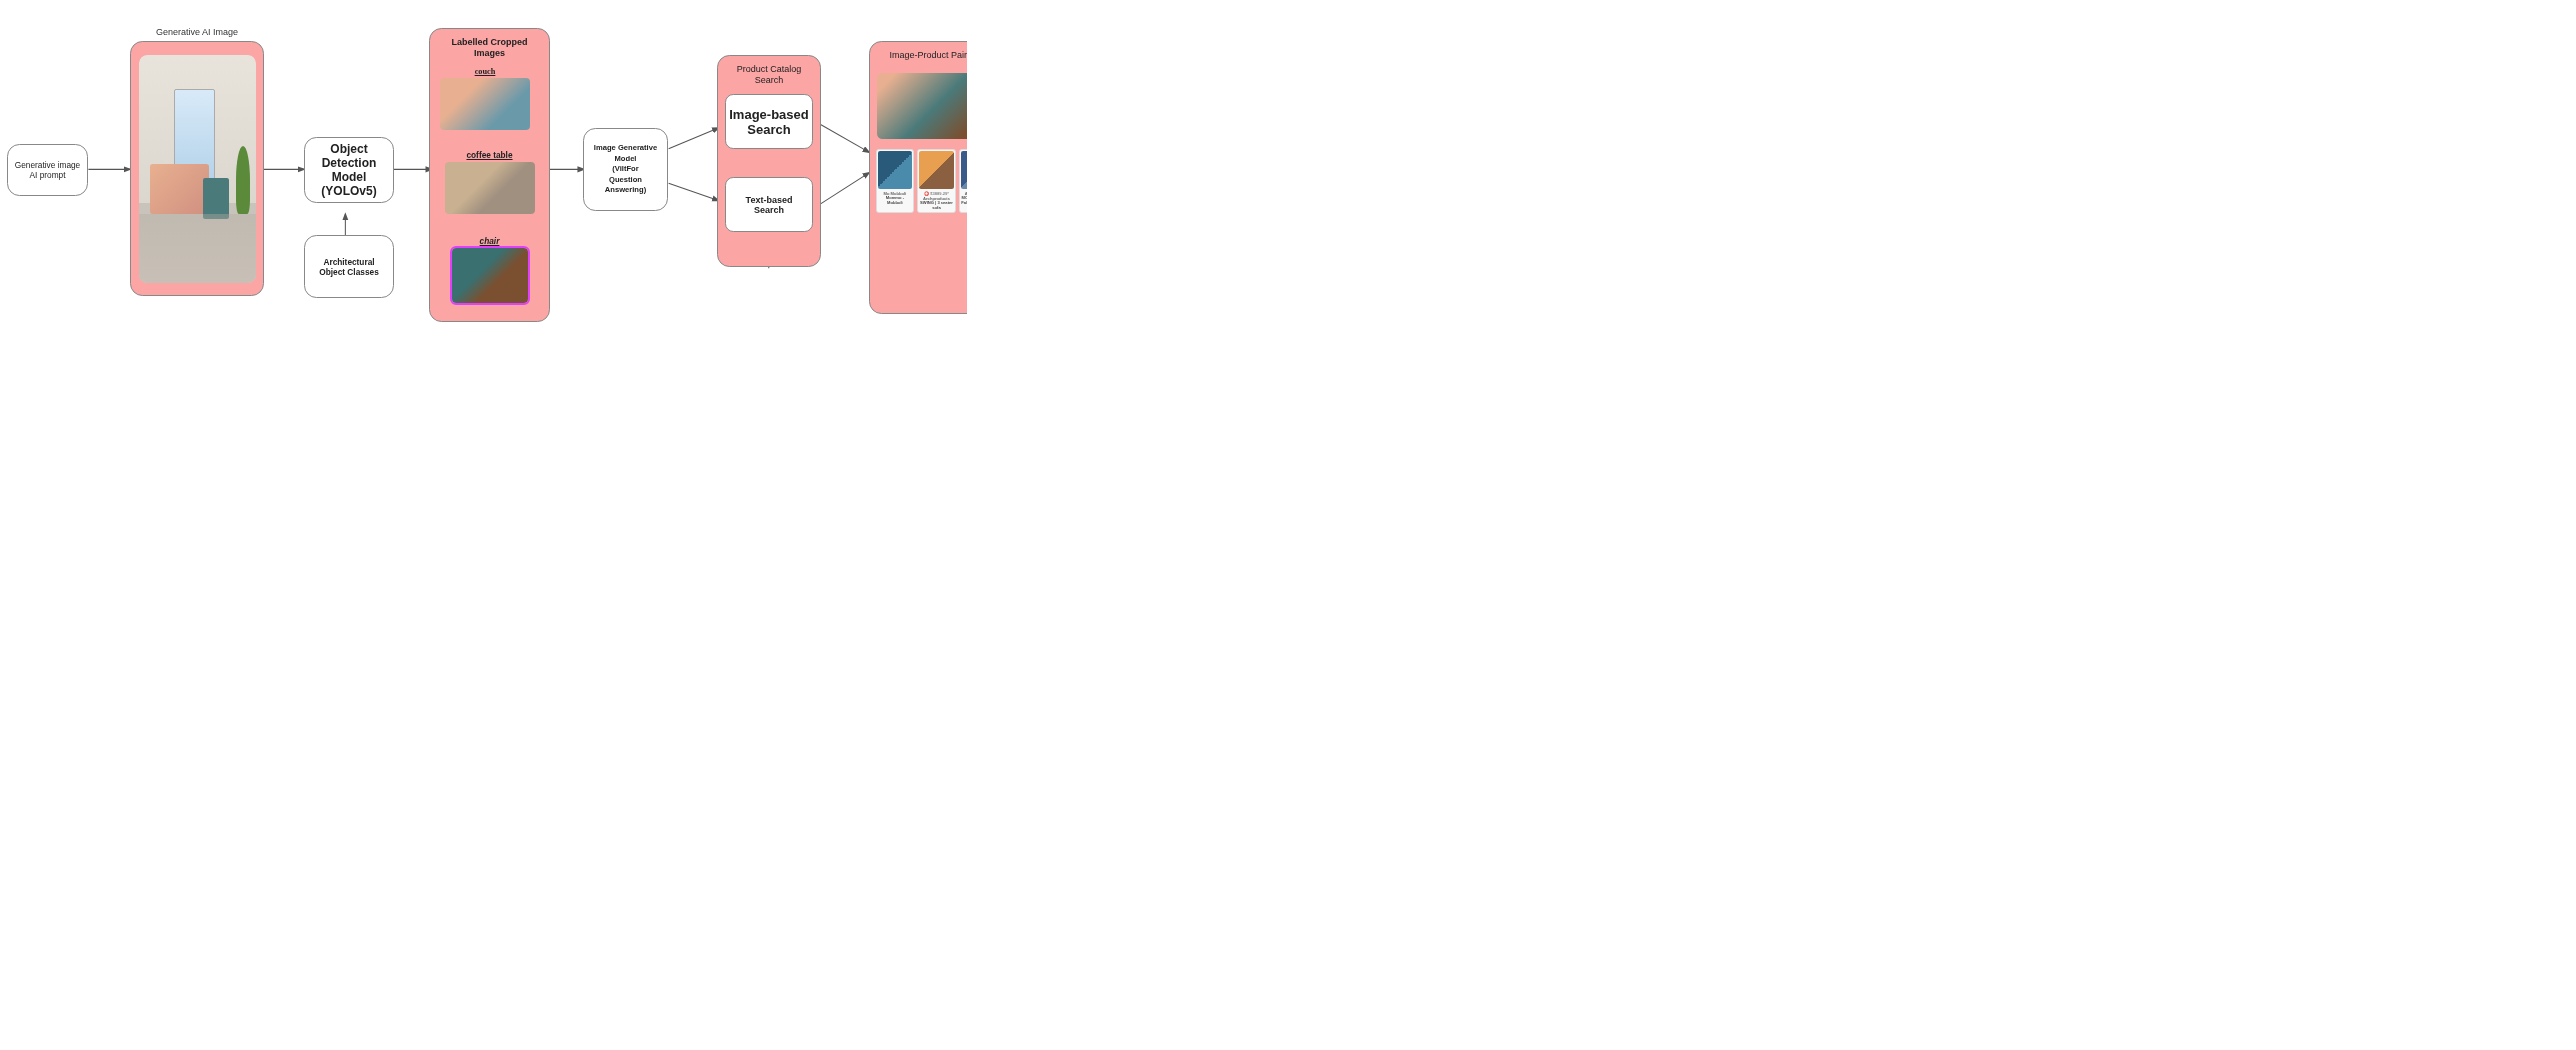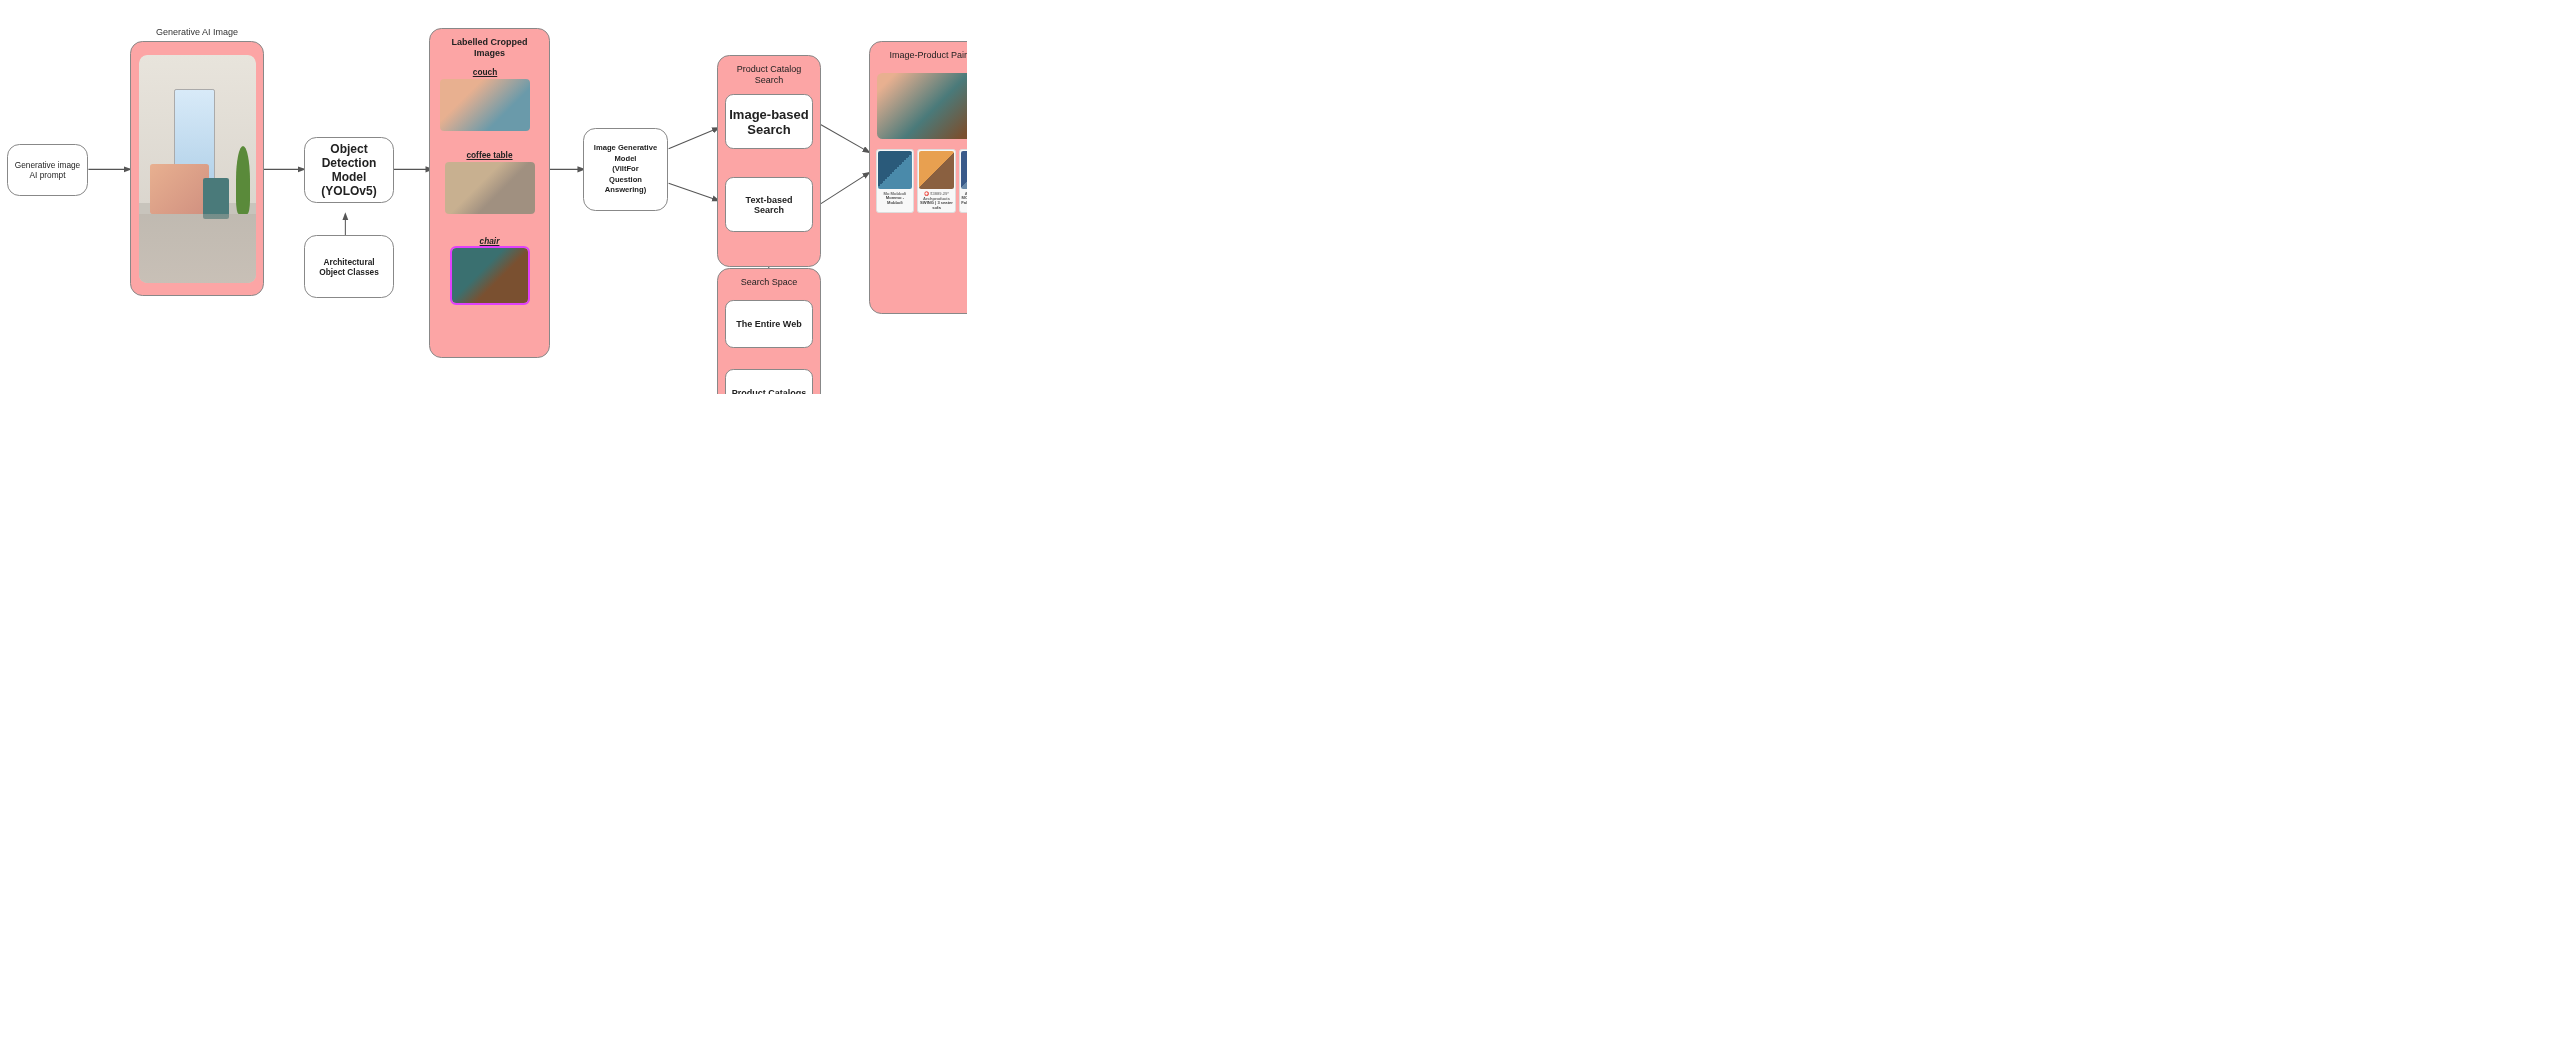--- a/index.html
+++ b/index.html
@@ -130,25 +130,25 @@
     <span style="white-space:pre-line;">Object Detection
 Model
 (YOLOv5)</span>
   </div>
 
   <div class="box rounded-lg" style="left:304px; top:235px; width:90px; height:63px; font-size:8.3px;">
     <span style="white-space:pre-line;">Architectural
 Object Classes</span>
   </div>
 
-  <div class="box bg-gray rounded-lg" style="left:429px; top:28px; width:121px; height:330px; padding:7px;">
+  <div class="box bg-gray rounded-lg" style="left:429px; top:28px; width:121px; height:294px; padding:7px;">
     <span style="position:absolute; top:8.3px; left:50%; transform:translateX(-50%); font-size:9px; font-weight:600; white-space:nowrap;">Labelled Cropped</span>
     <span style="position:absolute; top:19.3px; left:50%; transform:translateX(-50%); font-size:9px; font-weight:600; white-space:nowrap;">Images</span>
 
-    <div style="position:absolute; top:38px; left:7px; right:16px;">
+    <div style="position:absolute; top:38px; left:7px; right:16px;font-family:Liberation Serif, serif;">
       <div style="font-size:8.3px; font-weight:700; text-decoration:underline; margin-bottom:2.1px;">couch</div>
       <div style="width:90px; height:52px; border-radius:4.1px; overflow:hidden; margin:0 auto;">
         <div style="width:100%;height:100%;background:linear-gradient(135deg,#e8b090 30%,#6a9aaa 70%);"></div>
       </div>
     </div>
 
     <div style="position:absolute; top:121px; left:7px; right:7px;">
       <div style="font-size:8.3px; font-weight:700; text-decoration:underline; margin-bottom:2.1px;">coffee table</div>
       <div style="width:90px; height:52px; border-radius:4.1px; overflow:hidden; margin:0 auto;">
         <div style="width:100%;height:100%;background:linear-gradient(135deg,#c8b090 40%,#a09080 60%);"></div>
@@ -179,31 +179,20 @@
       <span style="white-space:pre-line; font-size:13px;text-align:center;">Image-based
 Search</span>
     </div>
 
     <div class="inner-box" style="position:absolute; top:121px; left:7px; right:7px; height:55px;">
       <span style="white-space:pre-line; font-size:9px;">Text-based
 Search</span>
     </div>
   </div>
 
-  <div class="box bg-gray rounded-lg" style="left:717px; top:268px; width:104px; height:159px;">
-    <span style="position:absolute; top:8.3px; left:50%; transform:translateX(-50%); font-size:9px; font-weight:500; white-space:nowrap;">Search Space</span>
-
-    <div class="inner-box" style="position:absolute; top:31px; left:7px; right:7px; height:48px;">
-      <span style="font-size:9px;">The Entire Web</span>
-    </div>
-
-    <div class="inner-box" style="position:absolute; top:100px; left:7px; right:7px; height:48px;">
-      <span style="font-size:9px;">Product Catalogs</span>
-    </div>
-  </div>
 
   <div class="box bg-gray rounded-lg" style="left:869px; top:41px; width:135px; height:273px; padding:5.5px;">
     <span style="position:absolute; top:8.3px; left:50%; transform:translateX(-50%); font-size:9px; font-weight:500; white-space:nowrap;">Image-Product Pairings</span>
 
     <div style="position:absolute; top:31px; left:7px; right:7px; height:66px; border-radius:5.5px; overflow:hidden; background:linear-gradient(135deg,#e8b090 10%,#4a7a7a 50%,#7a5030 80%);"></div>
 
     <div style="position:absolute; top:107px; left:5.5px; right:5.5px; display:flex; gap:2.8px;">
 
       <div style="flex:1; background:#f8f8f8; border:0.7px solid #ddd; border-radius:2.8px; padding:1.4px;">
         <div style="height:38px; border-radius:2.1px; margin-bottom:1.4px; background:linear-gradient(135deg,#2a5a7a 50%,#4a8aaa 50%);"></div>

